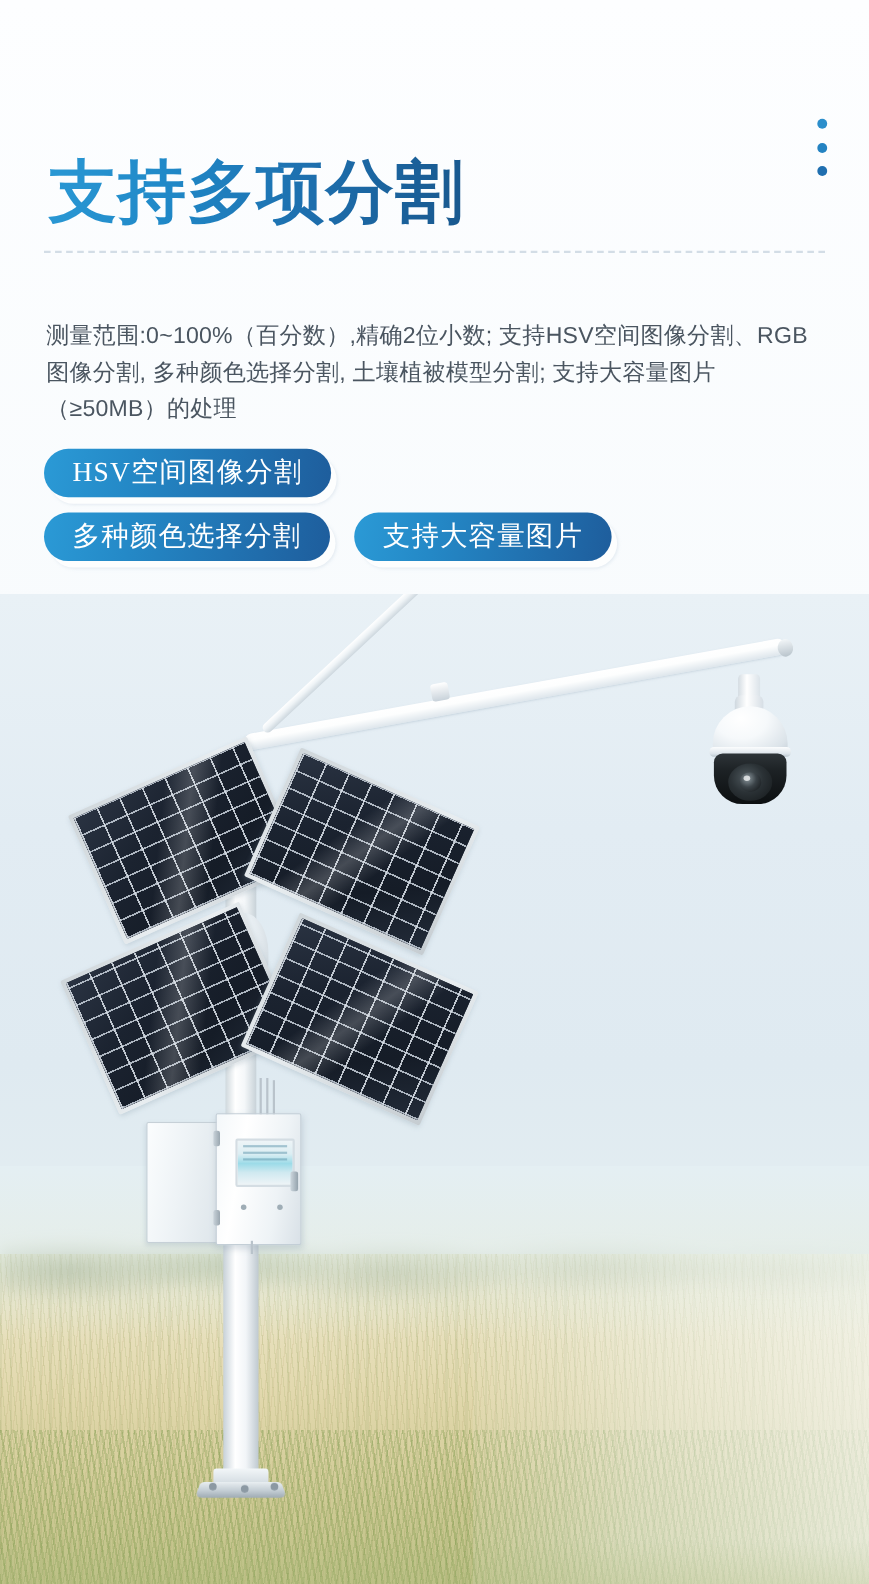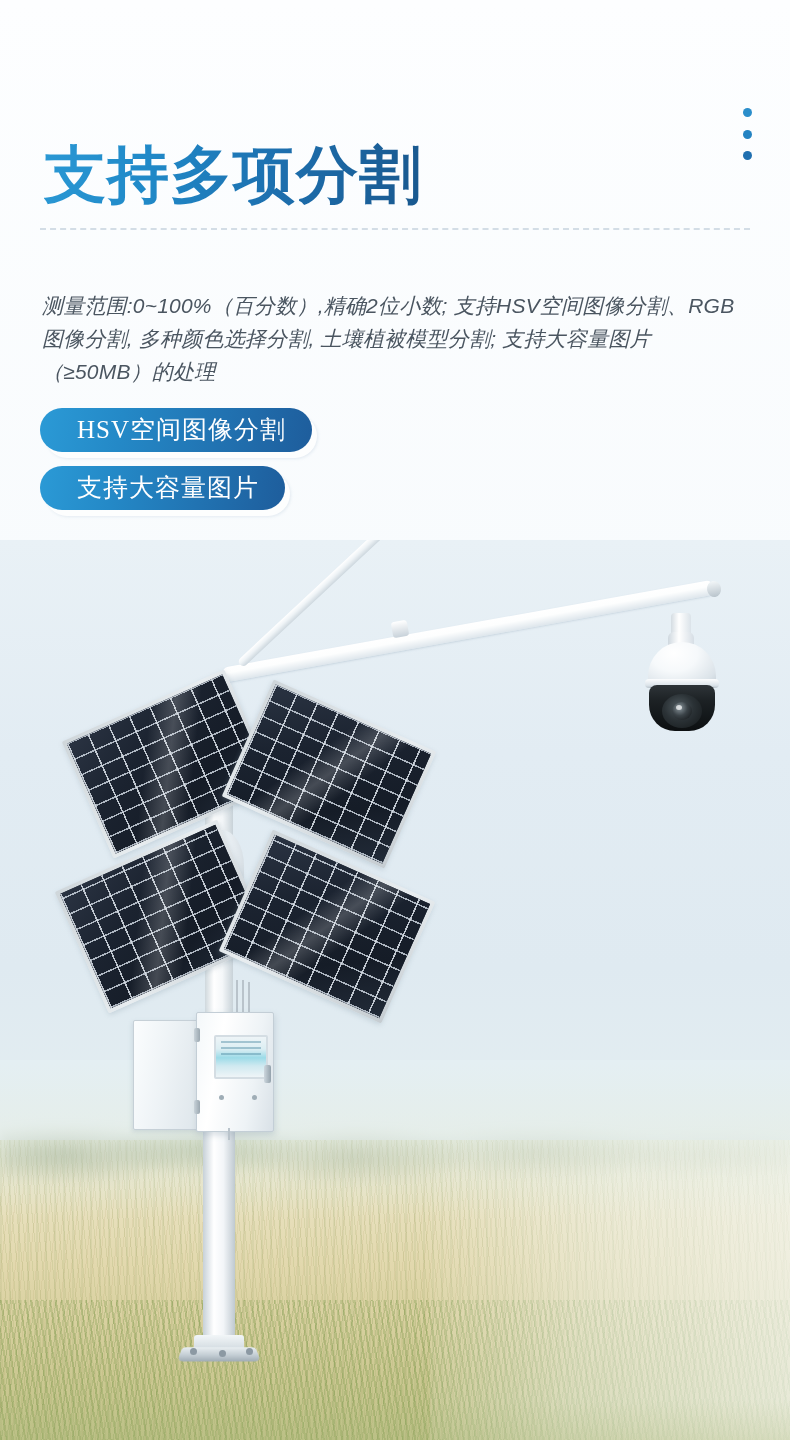--- a/index.html
+++ b/index.html
@@ -83,21 +83,20 @@
   
   .desc {
     position: absolute;
     left: 42px;
     top: 268px;
     width: 712px;
     font-size: 21px;
     line-height: 33px;
     color: #4a5560;
     letter-spacing: 0.2px;
-    font-style: italic;
   }
 
   
   .pill-area {
     position: absolute;
     left: 40px;
     top: 408px;
     width: 700px;
   }
   .pill-row {
@@ -121,21 +120,20 @@
     font-weight: normal;
     letter-spacing: 1px;
     white-space: nowrap;
     box-shadow: 5px 6px 0 0 rgba(255,255,255,0.92),
                 6px 7px 3px 0 rgba(180,200,215,0.30);
   }
   .pill .pill-label {
     display: block;
     line-height: 1;
     transform: translateY(-1px);
-    margin-left: 11px;
   }
 
   
   .photo {
     position: absolute;
     left: 0;
     top: 540px;
     width: 790px;
     height: 900px;
     overflow: hidden;
@@ -486,20 +484,23 @@
 
   <div class="pill-area">
 
     <div class="pill-row">
       <span class="pill">
         <span class="pill-label">HSV空间图像分割</span>
       </span>
     </div>
 
     <div class="pill-row">
+      <span class="pill">
+        <span class="pill-label">多种颜色选择分割</span>
+      </span>
       <span class="pill">
         <span class="pill-label">支持大容量图片</span>
       </span>
     </div>
   </div>
 
   <div class="photo">
 
     <div class="sky"></div>
     <div class="treeline"></div>

